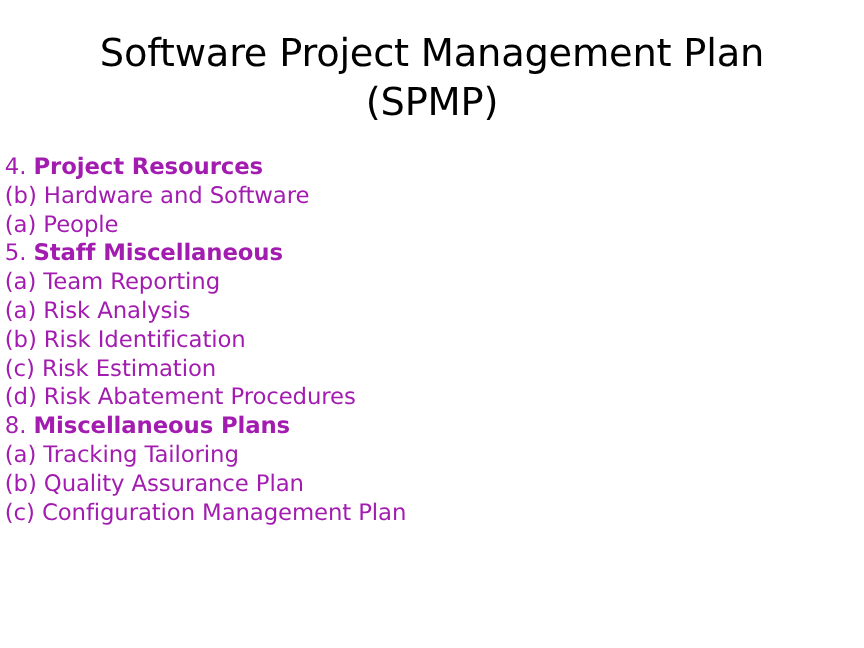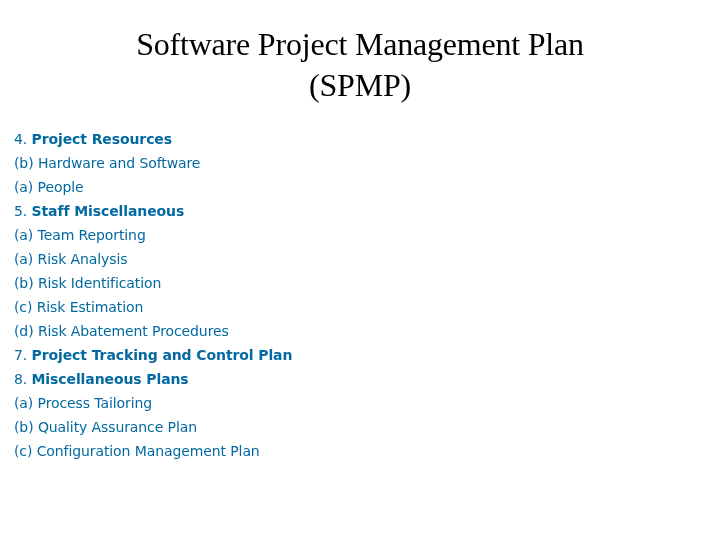--- a/index.html
+++ b/index.html
@@ -27,31 +27,30 @@
     top: 24px;
     left: 30px;
     width: 660px;
     text-align: center;
     font-size: 32px;
     line-height: 41px;
     font-weight: 400;
     color: #000000;
     letter-spacing: -0.2px;
     white-space: pre-line;
-    font-family: Liberation Serif, serif;
   }
   .slide-body {
     position: absolute;
     top: 127px;
-    left: 14px;
+    left: 4px;
     width: 690px;
-    font-size: 14px;
+    font-size: 19px;
     line-height: 24px;
     font-weight: 400;
-    color: #0369a1;
+    color: #a21caf;
   }
   .outline-line {
     white-space: nowrap;
     letter-spacing: -0.1px;
   }
   .num {
     font-weight: 400;
   }
   .heading-text {
     font-weight: 700;
@@ -71,20 +70,19 @@
   <div class="slide-body">
       <div class="outline-line"><span class="num">4.</span> <span class="heading-text">Project Resources</span></div>
       <div class="outline-line"><span class="num">(b)</span> <span class="sub-text">Hardware and Software</span></div>
       <div class="outline-line"><span class="num">(a)</span> <span class="sub-text">People</span></div>
       <div class="outline-line"><span class="num">5.</span> <span class="heading-text">Staff Miscellaneous</span></div>
       <div class="outline-line"><span class="num">(a)</span> <span class="sub-text">Team Reporting</span></div>
       <div class="outline-line"><span class="num">(a)</span> <span class="sub-text">Risk Analysis</span></div>
       <div class="outline-line"><span class="num">(b)</span> <span class="sub-text">Risk Identification</span></div>
       <div class="outline-line"><span class="num">(c)</span> <span class="sub-text">Risk Estimation</span></div>
       <div class="outline-line"><span class="num">(d)</span> <span class="sub-text">Risk Abatement Procedures</span></div>
-      <div class="outline-line"><span class="num">7.</span> <span class="heading-text">Project Tracking and Control Plan</span></div>
       <div class="outline-line"><span class="num">8.</span> <span class="heading-text">Miscellaneous Plans</span></div>
-      <div class="outline-line"><span class="num">(a)</span> <span class="sub-text">Process Tailoring</span></div>
+      <div class="outline-line"><span class="num">(a)</span> <span class="sub-text">Tracking Tailoring</span></div>
       <div class="outline-line"><span class="num">(b)</span> <span class="sub-text">Quality Assurance Plan</span></div>
       <div class="outline-line"><span class="num">(c)</span> <span class="sub-text">Configuration Management Plan</span></div>
     </div>
 
 </div>
 
 </body></html>

